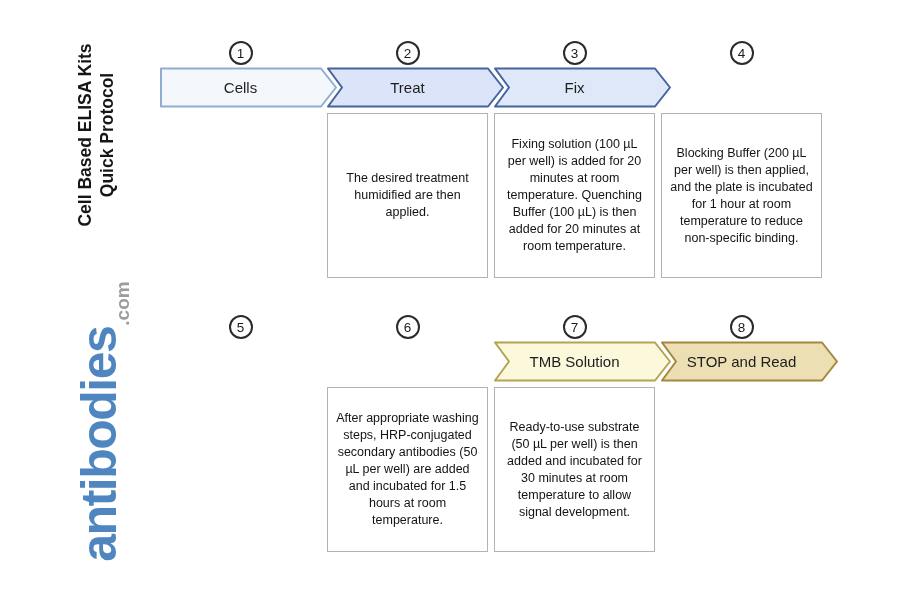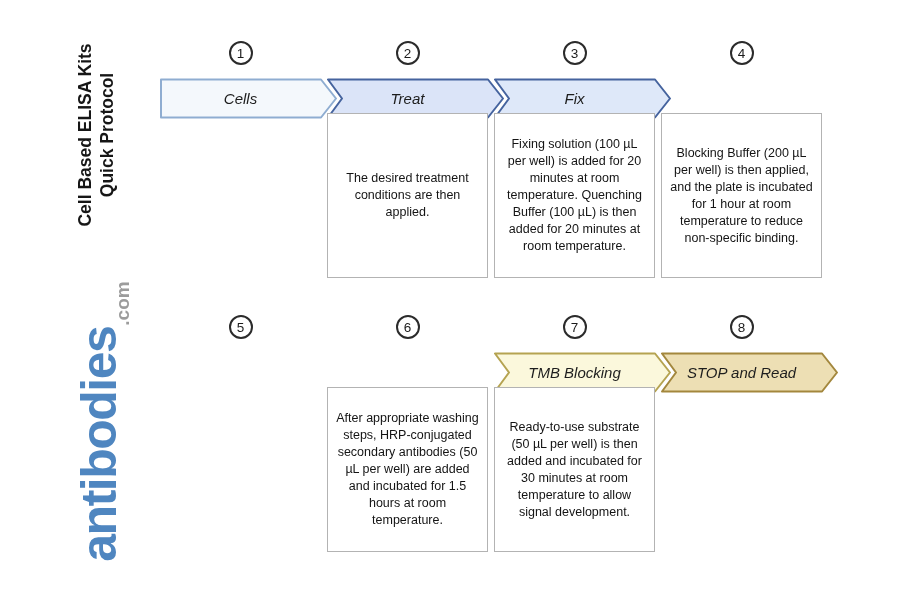--- a/index.html
+++ b/index.html
@@ -26,21 +26,21 @@
   .row.r1{top:38px;}
   .row.r2{top:312px;}
   .col{position:absolute;top:0;width:161px;height:250px;}
   .col.c1{left:160px;} .col.c2{left:327px;} .col.c3{left:494px;} .col.c4{left:661px;}
   .num-wrap{position:absolute;top:3px;left:0;width:161px;display:flex;justify-content:center;}
   .num-circle{
     width:24px;height:24px;border:2px solid #2b2b2b;border-radius:50%;background:#ffffff;
     display:flex;align-items:center;justify-content:center;
     font-size:13.5px;color:#1c1c1c;box-sizing:border-box;
   }
-  .arrow{position:absolute;top:40px;left:0;width:178px;height:41px;font-style:italic;}
+  .arrow{position:absolute;top:29px;left:0;width:178px;height:41px;}
   .arrow svg{position:absolute;left:0;top:0;display:block;}
   .arrow .arrow-label{
     position:absolute;left:0;top:0;width:161px;height:41px;
     display:flex;align-items:center;justify-content:center;
     font-size:15px;color:#1d1d1d;
   }
   .desc-box{
     position:absolute;top:75px;left:0;width:161px;height:165px;box-sizing:border-box;
     background:#ffffff;border:1.5px solid #b3b3b3;
     display:flex;align-items:center;justify-content:center;
@@ -86,21 +86,21 @@
             <span>2</span>
           </div>
         </div>
       <div class="arrow">
         <svg width="178" height="41" viewBox="0 0 178 41">
           <polygon points="1,1.5 161,1.5 176,20.5 161,39.5 1,39.5 15,20.5" stroke-width="2" stroke-linejoin="round" fill="#dbe4f8" stroke="#45639e"></polygon>
         </svg>
         <div class="arrow-label">Treat</div>
       </div>
       <div class="desc-box">
-        <div class="desc-text">The desired treatment conditions are then applied.</div>
+        <div class="desc-text">The desired treatment humidified are then applied.</div>
       </div>
     </div>
 
     <div class="col c3">
       <div class="num-wrap">
           <div class="num-circle">
             <span>3</span>
           </div>
         </div>
       <div class="arrow">
@@ -151,21 +151,21 @@
     <div class="col c3">
       <div class="num-wrap">
           <div class="num-circle">
             <span>7</span>
           </div>
         </div>
       <div class="arrow">
         <svg width="178" height="41" viewBox="0 0 178 41">
           <polygon points="1,1.5 161,1.5 176,20.5 161,39.5 1,39.5 15,20.5" stroke-width="2" stroke-linejoin="round" fill="#fbf8dc" stroke="#b5a351"></polygon>
         </svg>
-        <div class="arrow-label">TMB Blocking</div>
+        <div class="arrow-label">TMB Solution</div>
       </div>
       <div class="desc-box">
         <div class="desc-text">Ready-to-use substrate (50 µL per well) is then added and incubated for 30 minutes at room temperature to allow signal development.</div>
       </div>
     </div>
 
     <div class="col c4">
       <div class="num-wrap">
           <div class="num-circle">
             <span>8</span>

